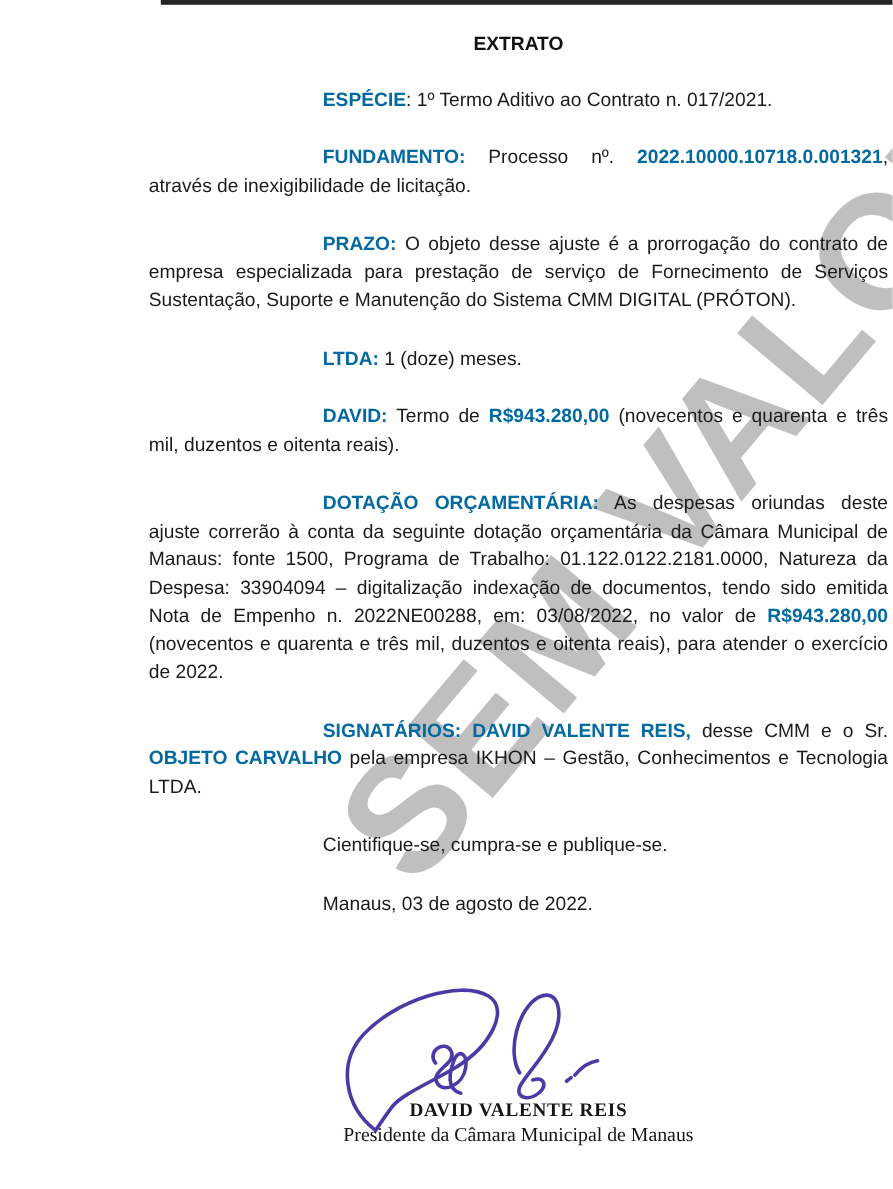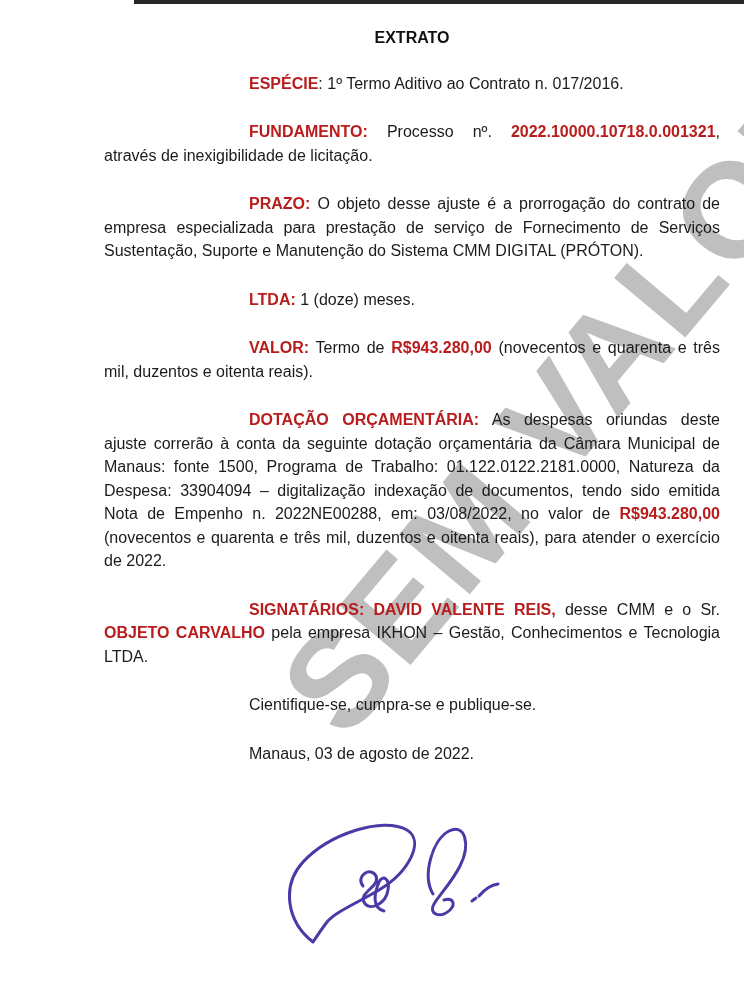--- a/index.html
+++ b/index.html
@@ -49,21 +49,21 @@
     font-weight: bold;
     margin: 0 0 22px 0;
     color: #111;
   }
   .para {
     margin: 0 0 25px 0;
     text-align: justify;
     text-indent: 145px;
   }
   .para.gap-before { margin-top: 8px; }
-  .para b { color: #b91c1c; }
+  .para b { color: #0369a1; }
   
   .sig-scrawl {
     position: absolute;
     left: 283px; top: 822px;
     width: 226px; height: 122px;
     z-index: 3;
   }
   .sig-names {
     position: absolute;
     left: 232px; top: 916px;
@@ -86,40 +86,44 @@
 </style>
 </head>
 <body>
 
 <div class="page">
 
   <div class="top-edge" style="background: rgb(38, 38, 38);"></div>
 
   <div class="watermark" style="color: rgb(185, 185, 185);">SEM VALOR</div>
 
-  <div class="content" style="color: rgb(27, 27, 27);">
+  <div class="content" style="color: rgb(27, 27, 27); margin-left: 20px;">
     <p class="doc-title">EXTRATO</p>
     <div>
-        <p class="para"><b>ESPÉCIE</b><span>:  1º Termo Aditivo ao Contrato n. 017/2016.</span></p>
+        <p class="para"><b>ESPÉCIE</b><span>:  1º Termo Aditivo ao Contrato n. 017/2021.</span></p>
         <p class="para"><b>FUNDAMENTO:</b><span> Processo nº. </span><b>2022.10000.10718.0.001321</b><span>, através de inexigibilidade de licitação.</span></p>
         <p class="para"><b>PRAZO:</b><span>  O objeto desse ajuste é a prorrogação do contrato de empresa especializada para prestação de serviço de Fornecimento de Serviços Sustentação, Suporte e Manutenção do Sistema CMM DIGITAL (PRÓTON).</span></p>
         <p class="para"><b>LTDA:</b><span> 1 (doze) meses.</span></p>
-        <p class="para"><b>VALOR:</b><span> Termo de </span><b>R$943.280,00</b><span> (novecentos e quarenta e três mil, duzentos e oitenta reais).</span></p>
+        <p class="para"><b>DAVID:</b><span> Termo de </span><b>R$943.280,00</b><span> (novecentos e quarenta e três mil, duzentos e oitenta reais).</span></p>
         <p class="para"><b>DOTAÇÃO ORÇAMENTÁRIA:</b><span>  As despesas oriundas deste ajuste correrão à conta da seguinte dotação orçamentária da Câmara Municipal de Manaus: fonte 1500, Programa de Trabalho: 01.122.0122.2181.0000, Natureza da Despesa: 33904094 – digitalização indexação de documentos, tendo sido emitida Nota de Empenho n. 2022NE00288, em: 03/08/2022, no valor de </span><b>R$943.280,00</b><span> (novecentos e quarenta e três mil, duzentos e oitenta reais), para atender o exercício de 2022.</span></p>
         <p class="para"><b>SIGNATÁRIOS: DAVID VALENTE REIS,</b><span> desse CMM e o Sr. </span><b>OBJETO CARVALHO</b><span> pela empresa IKHON – Gestão, Conhecimentos e Tecnologia LTDA.</span></p>
         <p class="para gap-before"><span>Cientifique-se, cumpra-se e publique-se.</span></p>
         <p class="para gap-before"><span>Manaus, 03 de agosto de 2022.</span></p>
       </div>
   </div>
 
   <svg class="sig-scrawl" viewBox="0 0 226 122" fill="none" stroke="currentColor" stroke-width="3" stroke-linecap="round" style="color: rgb(75, 58, 165);">
 
     <path d="M 30 120 C 4 100, -2 64, 20 40 C 46 12, 100 -6, 124 8 C 142 19, 126 50, 96 68 C 74 81, 52 90, 44 100 C 38 108, 34 114, 30 120"></path>
 
     <path d="M 80 64 C 72 54, 88 44, 93 54 C 98 64, 76 70, 81 80 C 86 90, 103 82, 105 68 C 107 57, 100 52, 96 60 C 91 72, 89 86, 101 89"></path>
 
     <path d="M 150 72 C 139 54, 149 18, 166 9 C 182 1, 188 22, 177 44 C 169 60, 157 72, 151 82 C 145 92, 157 97, 167 88 C 173 82, 170 75, 161 78"></path>
 
     <path d="M 196 74 C 201 68, 208 63, 215 62 M 189 79 L 193 76"></path>
   </svg>
 
+  <div class="sig-names">
+    <div class="sig-name">DAVID VALENTE REIS</div>
+    <div class="sig-role">Presidente da Câmara Municipal de Manaus</div>
+  </div>
 
 </div>
 
 </body></html>

